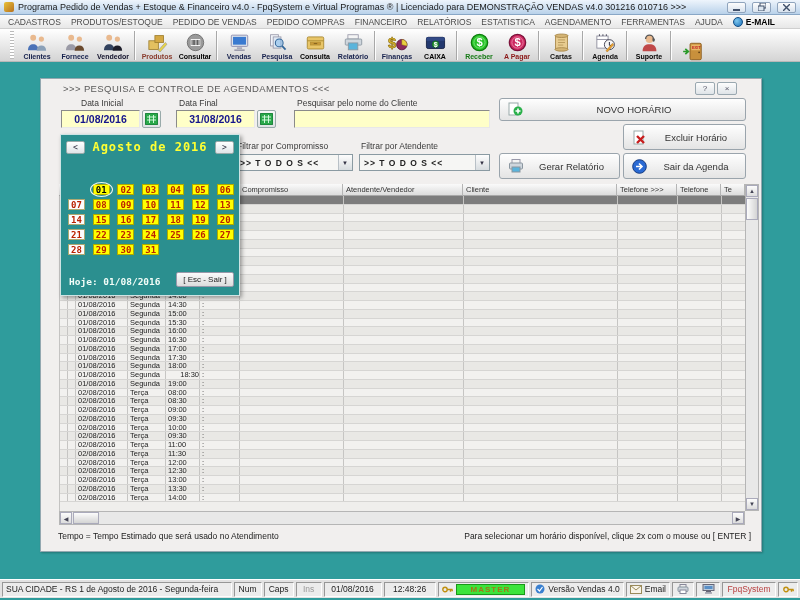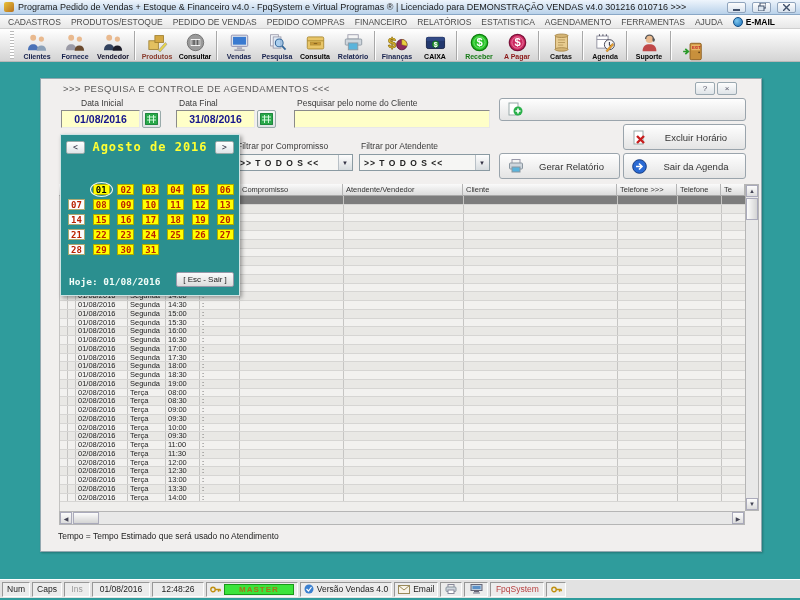--- a/index.html
+++ b/index.html
@@ -386,20 +386,21 @@
   <div class="yinput search" style="left:253px;top:31px;width:196px;height:18px"></div>
 
   <div class="abtn" style="left:458px;top:19px;width:247px;height:23px">
     <span class="ic">
         <svg width="15" height="15" viewBox="0 0 15 15">
           <rect x="1" y="1" width="9" height="12" fill="#fff" stroke="#9aa"></rect>
           <circle cx="10" cy="9" r="4.5" fill="#2ab04a"></circle>
           <path d="M10 6.5v5M7.5 9h5" stroke="#fff" stroke-width="1.6"></path>
         </svg>
       </span>
+    <span class="cap">NOVO HORÁRIO</span>
   </div>
   <div class="abtn" style="left:582px;top:45px;width:123px;height:26px">
     <span class="ic">
         <svg width="15" height="15" viewBox="0 0 15 15">
           <rect x="2" y="1" width="9" height="13" fill="#fff" stroke="#9aa"></rect>
           <path d="M5 6l7 7M12 6l-7 7" stroke="#c81e1e" stroke-width="2.4"></path>
         </svg>
       </span>
     <span class="cap">Excluir Horário</span>
   </div>
@@ -728,21 +729,21 @@
           <div class="td" style="width: 154px;"></div>
           <div class="td" style="width: 60px;"></div>
           <div class="td" style="width: 44px;"></div>
           <div class="td" style="width: 24px;"></div>
         </div>
         <div class="tr">
           <div class="td" style="width: 8px;"></div>
           <div class="td" style="width: 8px;"></div>
           <div class="td" style="width: 52px;">01/08/2016</div>
           <div class="td" style="width: 38px;">Segunda</div>
-          <div class="td" style="width: 34px;">18:30</div>
+          <div class="td" style="width: 34px; text-align: right;">18:30</div>
           <div class="td" style="width: 40px;">:</div>
           <div class="td" style="width: 104px;"></div>
           <div class="td" style="width: 120px;"></div>
           <div class="td" style="width: 154px;"></div>
           <div class="td" style="width: 60px;"></div>
           <div class="td" style="width: 44px;"></div>
           <div class="td" style="width: 24px;"></div>
         </div>
         <div class="tr">
           <div class="td" style="width: 8px;"></div>
@@ -949,20 +950,21 @@
     </div>
     <div class="hscroll">
       <div class="sbtn">◀</div>
       <div class="thumbh"></div>
       <div class="hsp"></div>
       <div class="sbtn">▶</div>
     </div>
   </div>
 
   <div class="hint" style="left:17px;top:452px">Tempo = Tempo Estimado que será usado no Atendimento</div>
+  <div class="hint" style="right:10px;top:452px">Para selecionar um horário disponível, clique 2x com o mouse ou [ ENTER ]</div>
 </div>
 
 <div class="calendar">
   <div class="cal-nav">
     <div class="navbtn">&lt;</div>
     <div class="cal-title">Agosto de 2016</div>
     <div class="navbtn">&gt;</div>
   </div>
   <div class="daygrid" id="daygrid">
       <div class="day blank sun">0</div>
@@ -999,20 +1001,21 @@
       <div class="day">31</div>
       <div class="day blank">0</div>
       <div class="day blank">0</div>
       <div class="day blank">0</div>
     </div>
   <div class="cal-today">Hoje: 01/08/2016</div>
   <div class="escbtn">[ Esc - Sair ]</div>
 </div>
 
 <div class="statusbar">
+  <div class="seg loc">SUA CIDADE - RS  1 de Agosto de 2016 - Segunda-feira</div>
   <div class="seg" style="width:28px">Num</div>
   <div class="seg" style="width:30px">Caps</div>
   <div class="seg dim" style="width:26px">Ins</div>
   <div class="seg" style="width:58px">01/08/2016</div>
   <div class="seg" style="width:52px">12:48:26</div>
   <div class="seg">
     <span class="mini">
         <svg width="11" height="9" viewBox="0 0 11 9">
           <circle cx="3" cy="4.5" r="2.2" fill="none" stroke="#c09010" stroke-width="1.4"></circle>
           <path d="M5 4.5h5.5M8.5 4.5v2.3M10.2 4.5v1.8" stroke="#c09010" stroke-width="1.4"></path>

